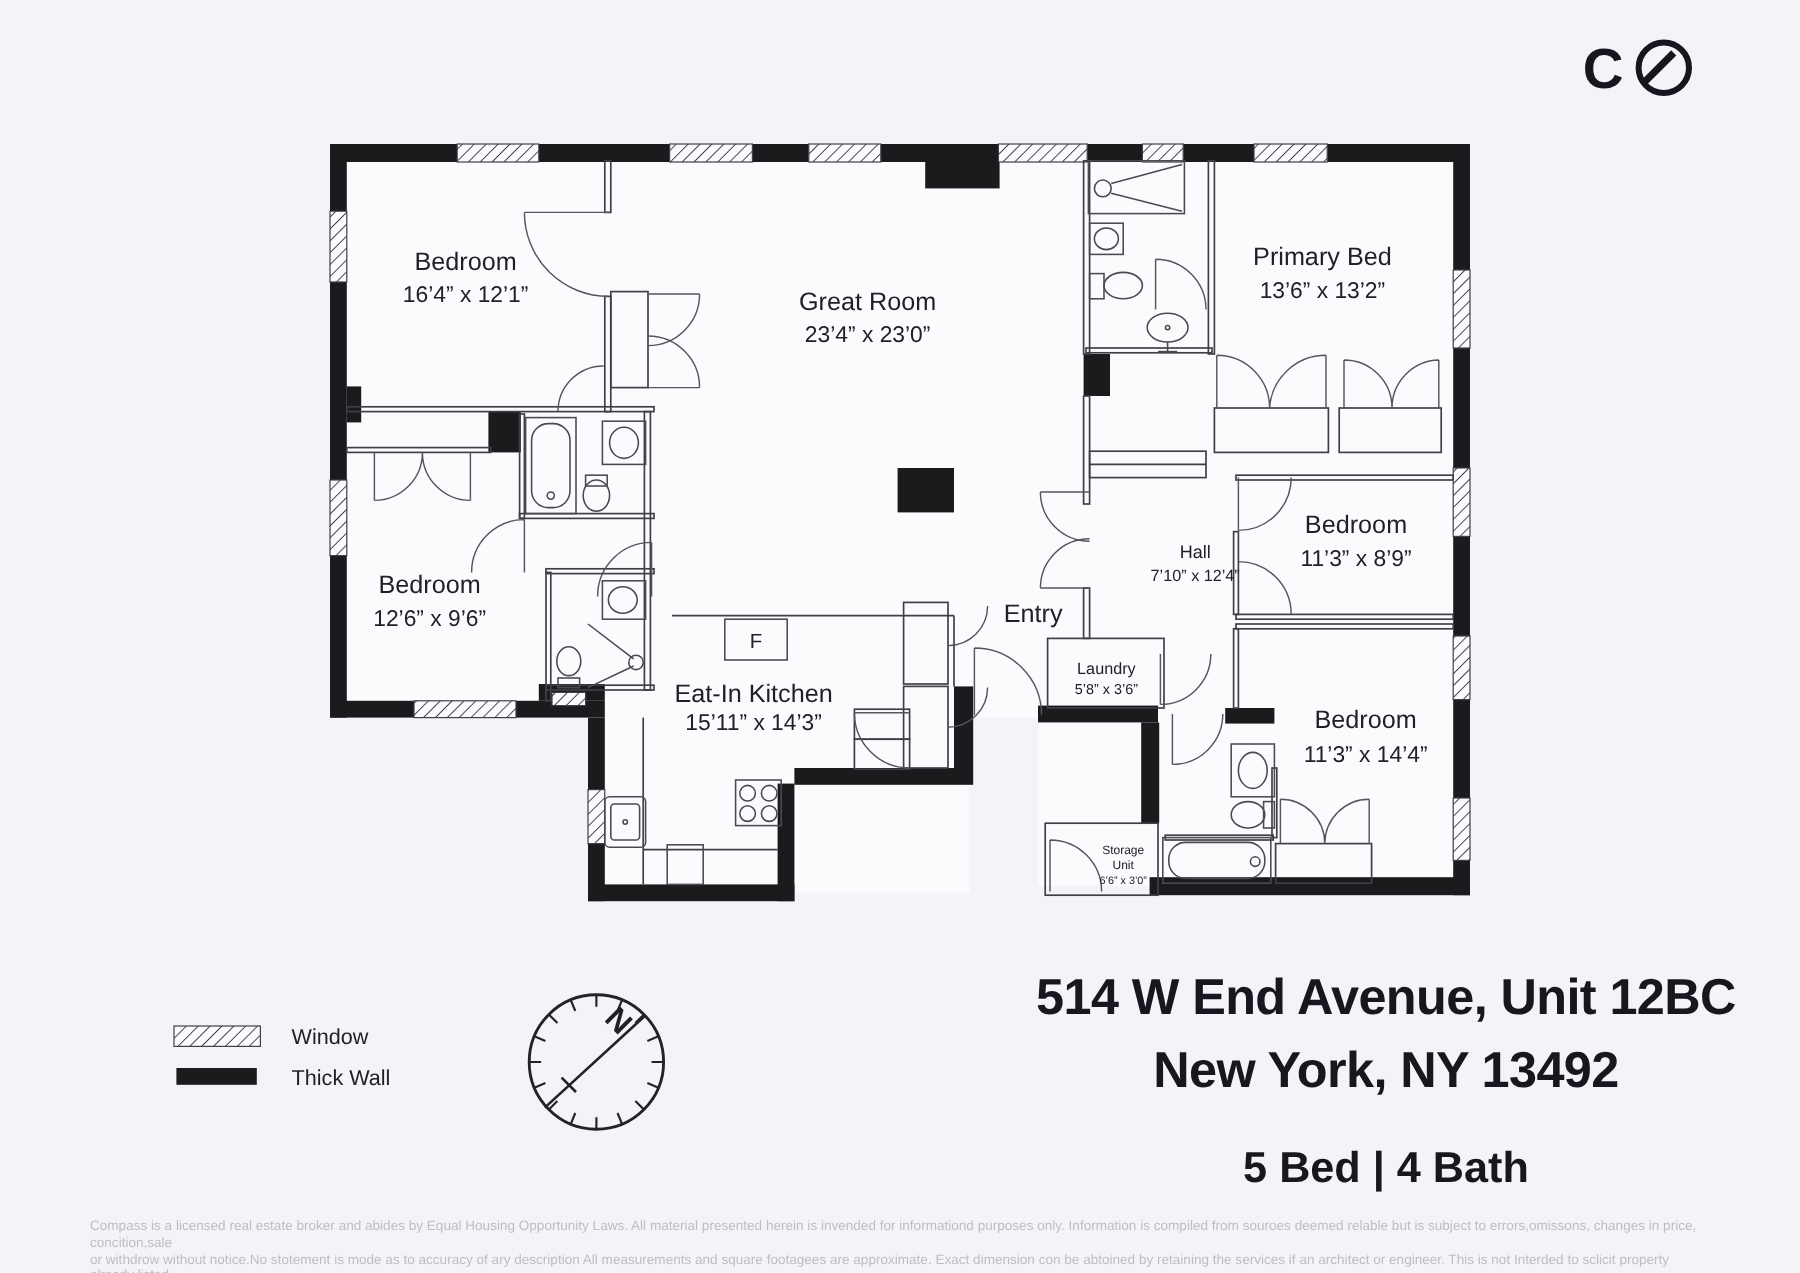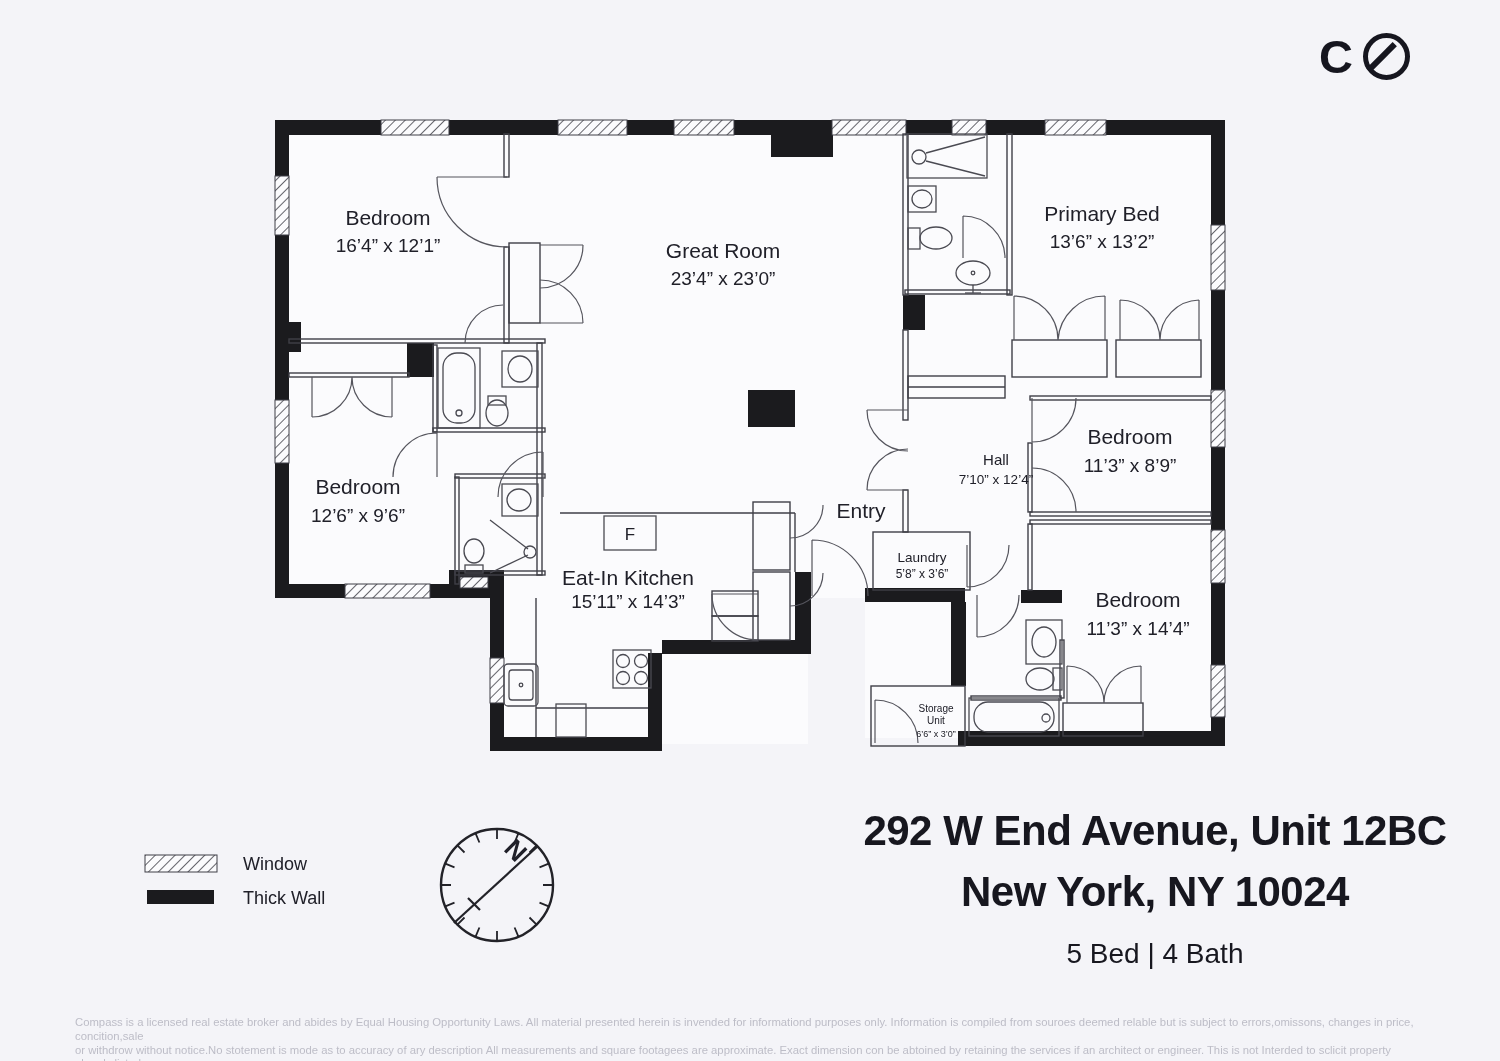--- a/index.html
+++ b/index.html
@@ -47,21 +47,21 @@
   .t-f{font-size:17px;}
   .t-legend{font-size:18px;}
   .t-n{font-size:26px;font-weight:700;}
 
   
   .address{
     position:absolute;left:845px;top:800px;width:620px;
     text-align:center;color:#17171f;
   }
   .addr-big{font-size:42px;font-weight:700;letter-spacing:-0.5px;line-height:61px;}
-  .addr-sub{font-size:28px;font-weight:400;margin-top:16px;letter-spacing:0;}
+  .addr-sub{font-size:36px;font-weight:700;margin-top:30px;letter-spacing:0;}
 
   
   .disclaimer{
     position:absolute;left:75px;top:1016px;width:1350px;
     font-size:11.3px;line-height:13.8px;color:#bdbdc7;
   }
 </style>
 </head>
 <body>
 
@@ -334,22 +334,22 @@
     <g transform="translate(437,825)">
       <circle cx="60" cy="60" r="56" fill="none" stroke="#222228" stroke-width="2.4"></circle>
       <path fill="none" stroke="#222228" stroke-width="1.8" d="M116,60 L106,60 M111.7,81.4 L102.5,77.6 M99.6,99.6 L92.5,92.5 M81.4,111.7 L77.6,102.5 M60,116 L60,106 M38.6,111.7 L42.4,102.5 M20.4,99.6 L27.5,92.5 M8.3,81.4 L17.5,77.6 M4,60 L14,60 M8.3,38.6 L17.5,42.4 M20.4,20.4 L27.5,27.5 M38.6,8.3 L42.4,17.5 M60,4 L60,14 M81.4,8.3 L77.6,17.5 M99.6,20.4 L92.5,27.5 M111.7,38.6 L102.5,42.4"></path>
       <line x1="17" y1="98" x2="101" y2="21" stroke="#222228" stroke-width="2.2"></line>
       <line x1="31" y1="73" x2="43" y2="85" stroke="#222228" stroke-width="2.2"></line>
       <text class="t-n" x="78" y="34" text-anchor="middle" transform="rotate(45 78 26)">N</text>
     </g>
   </svg>
 
   <div class="address">
-    <div class="addr-big">292 W End Avenue, Unit 12BC</div>
-    <div class="addr-big">New York, NY 10024</div>
+    <div class="addr-big">514 W End Avenue, Unit 12BC</div>
+    <div class="addr-big">New York, NY 13492</div>
     <div class="addr-sub">5 Bed | 4 Bath</div>
   </div>
 
   <div class="disclaimer">
     <div>Compass is a licensed real estate broker and abides by Equal Housing Opportunity Laws. All material presented herein is invended for informationd purposes only. Information is compiled from souroes deemed relable but is subject to errors,omissons, changes in price, concition,sale</div>
     <div>or withdrow without notice.No stotement is mode as to accuracy of ary description All measurements and square footagees are approximate. Exact dimension con be abtoined by retaining the services if an architect or engineer. This is not Interded to sclicit property alrecdy listed,</div>
   </div>
 
 </div>
 

